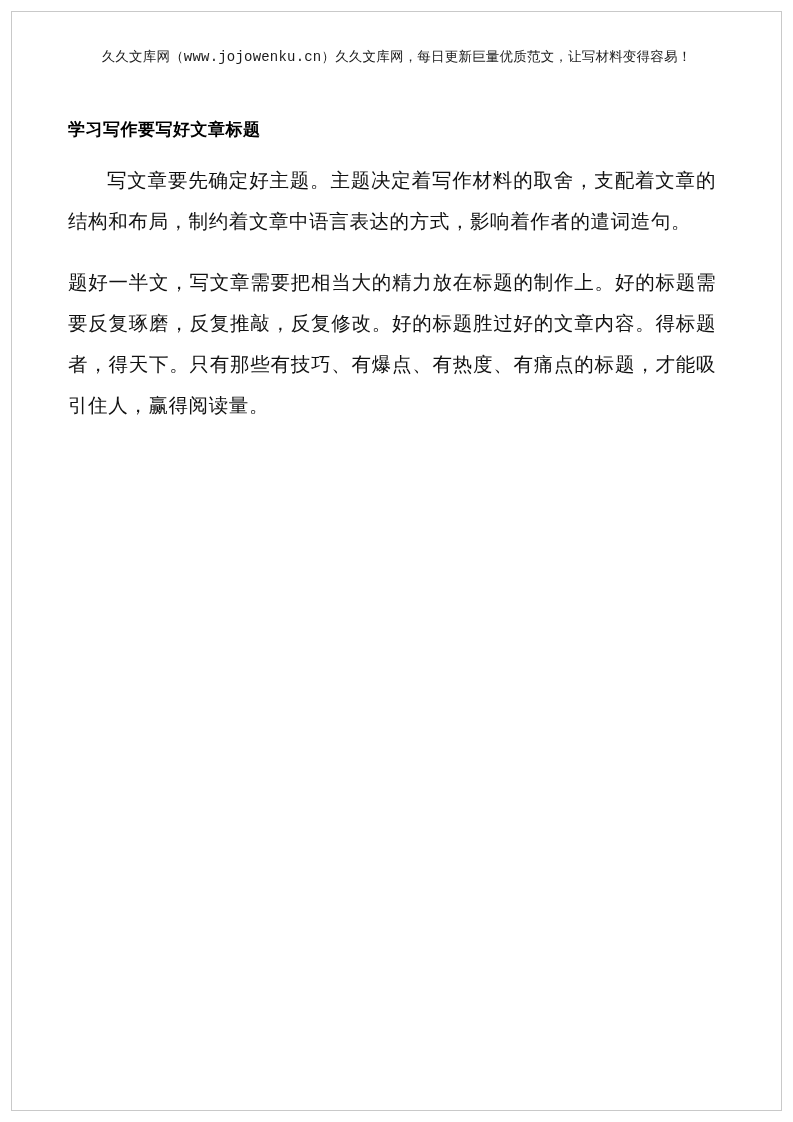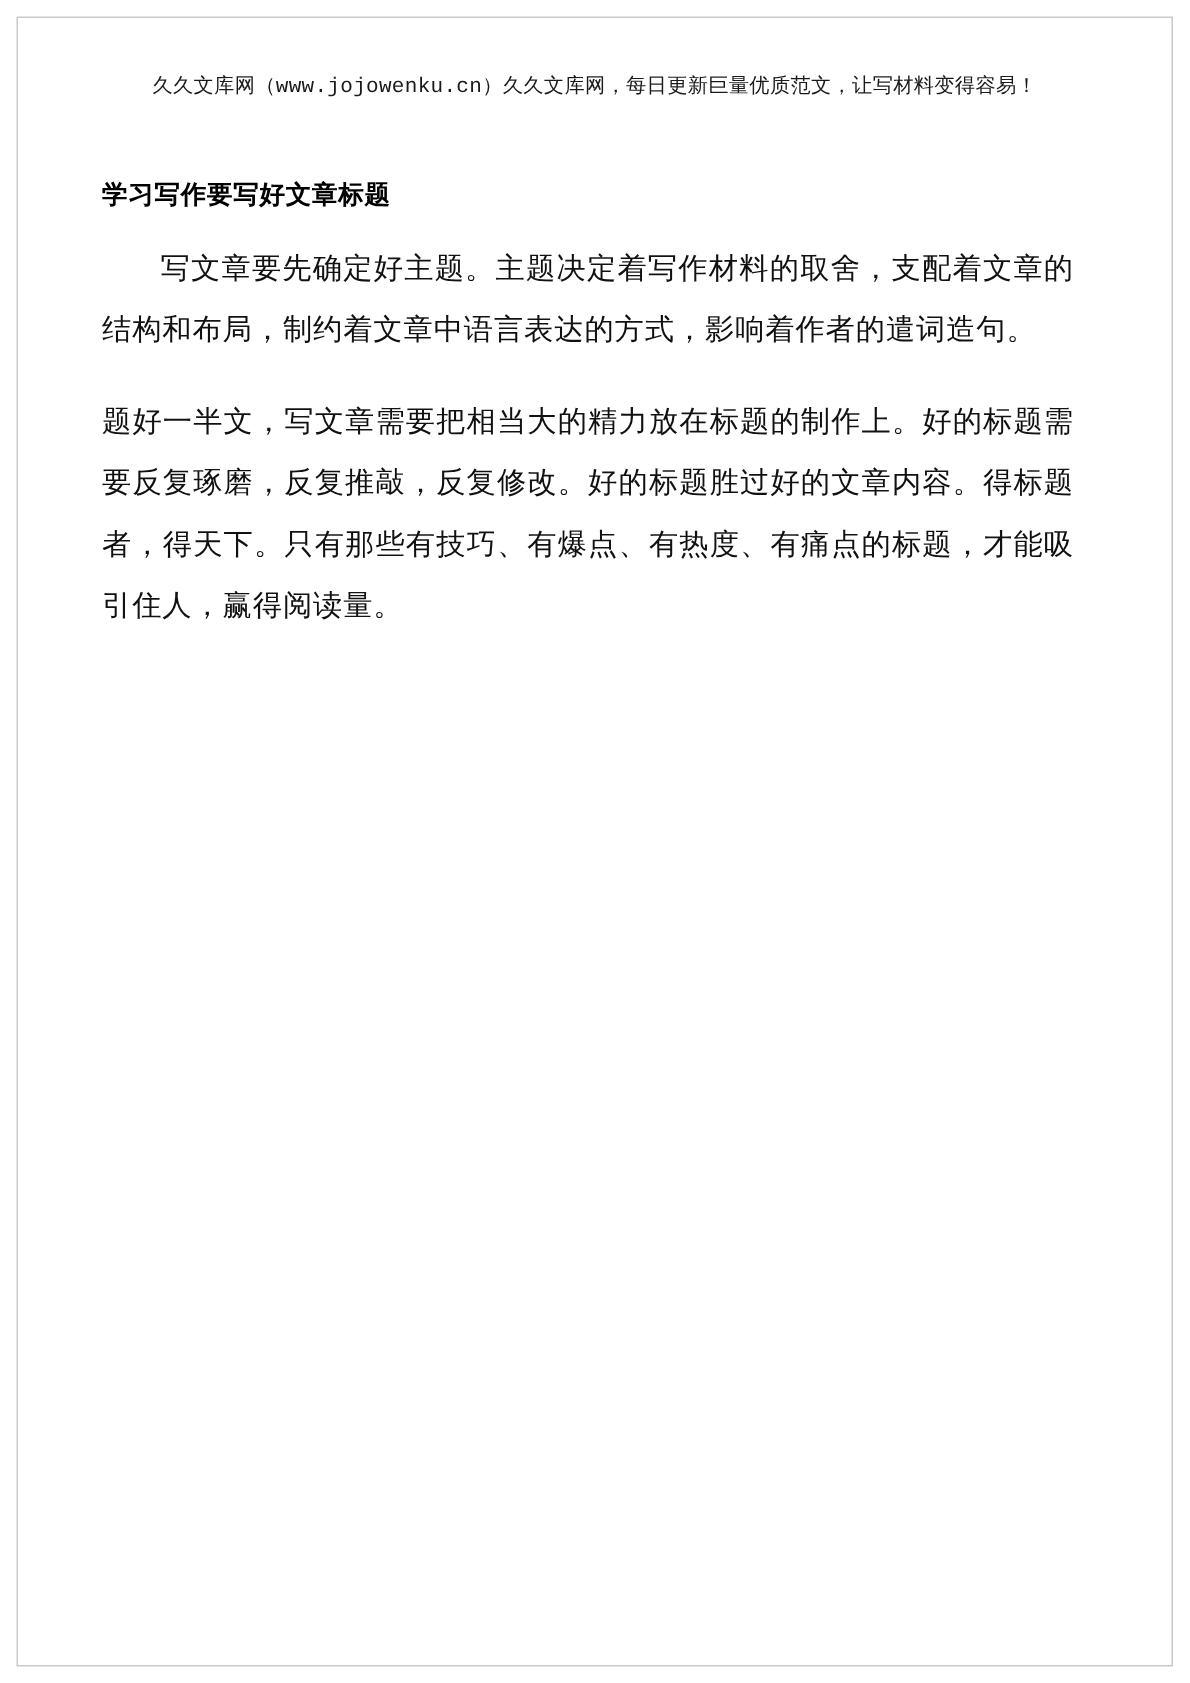--- a/index.html
+++ b/index.html
@@ -56,21 +56,21 @@
     font-size: 17px;
     color: #000000;
     letter-spacing: 0.5px;
   }
   .body-block {
     position: absolute;
     left: 68px;
     width: 648px;
   }
   .para {
-    font-family: Liberation Mono, monospace;
+    font-family: Liberation Serif, serif;
     font-size: 19.5px;
     line-height: 41px;
     color: #111111;
     text-align: justify;
     text-justify: inter-ideograph;
     margin: 0 0 20px 0;
     letter-spacing: 0.6px;
   }
   .para.indent {
     text-indent: 2em;

